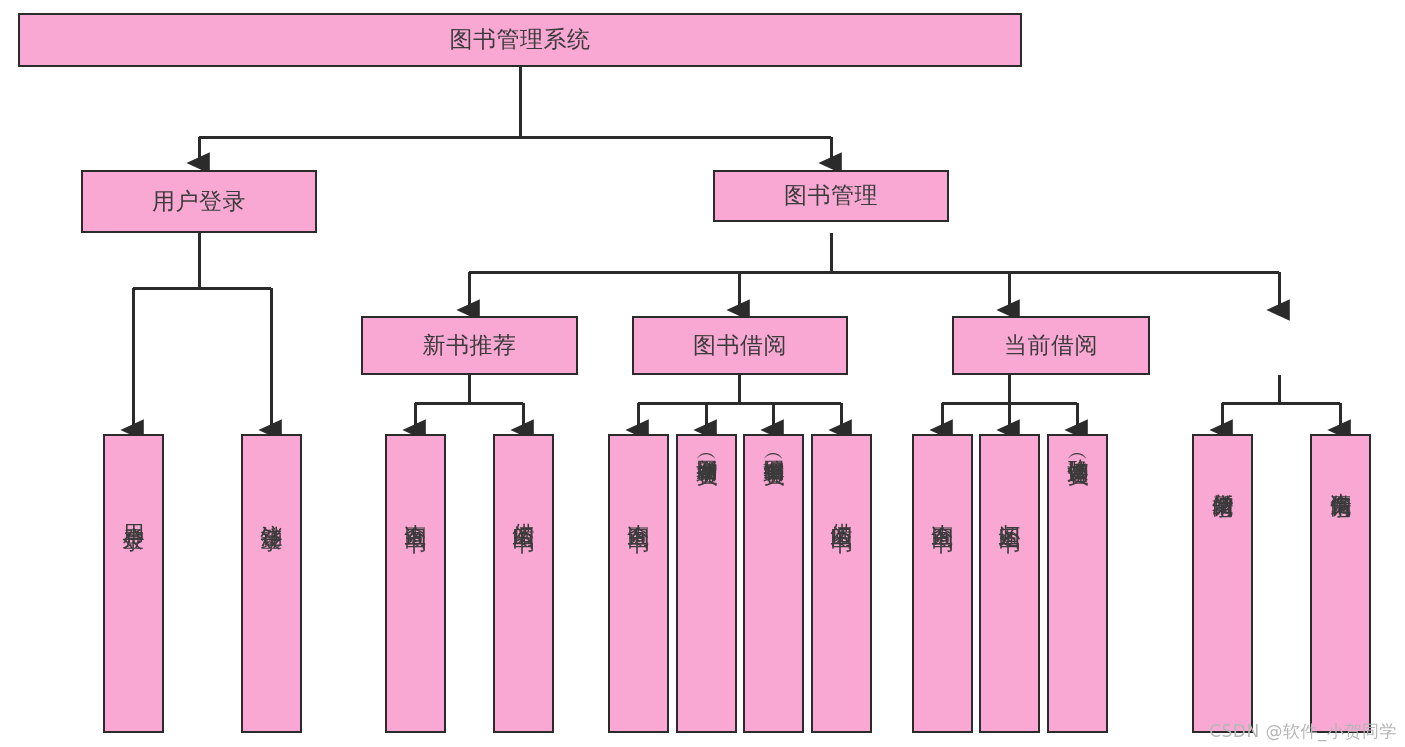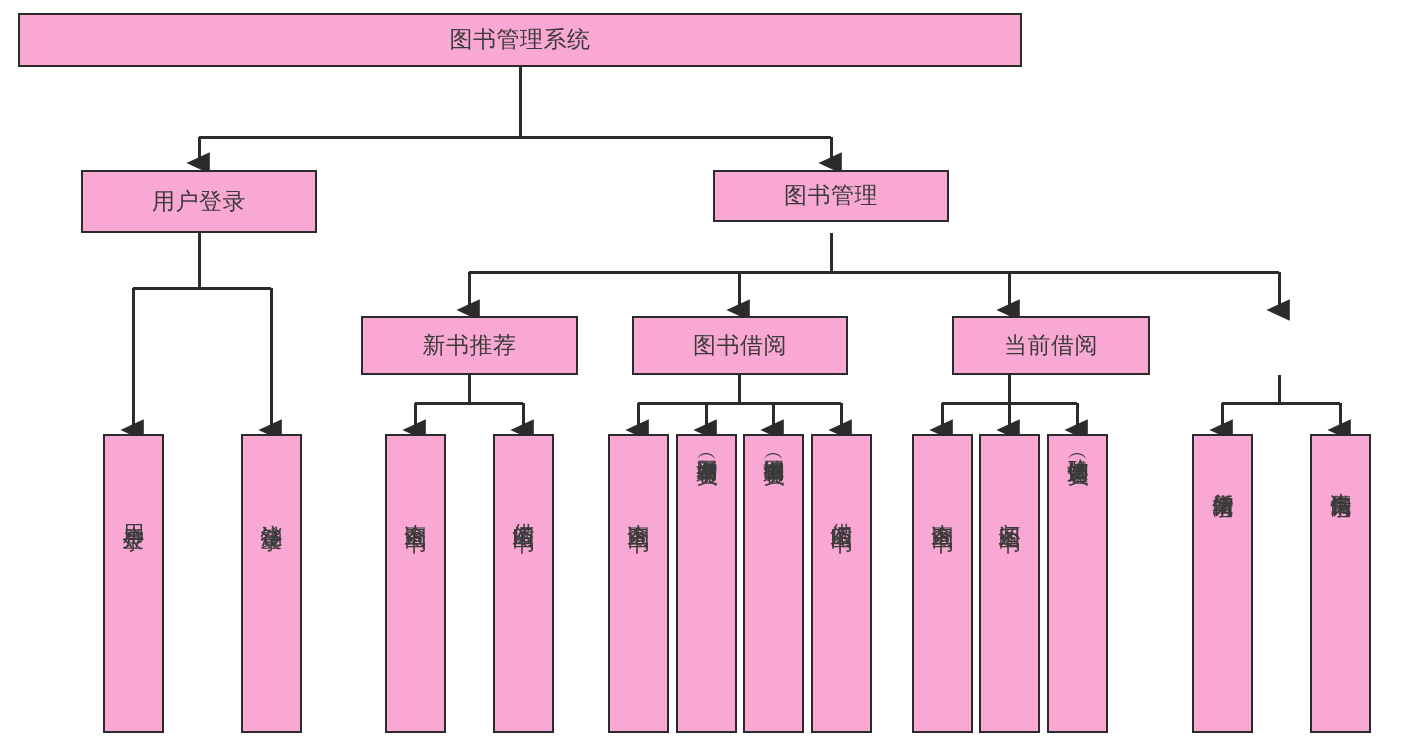--- a/index.html
+++ b/index.html
@@ -182,14 +182,15 @@
     <span class="label">确认归还（管理员）</span>
   </div>
 
   <div class="node leaf tall-text" style="left:1192px;top:434px;width:61px;height:299px;padding-top:40px;">
     <span class="label">新增借阅记录</span>
   </div>
   <div class="node leaf tall-text" style="left:1310px;top:434px;width:61px;height:299px;padding-top:40px;">
     <span class="label">查询借阅记录</span>
   </div>
 
+  <div class="watermark">CSDN @软件_小贺同学</div>
 
 </div>
 
 </body></html>

